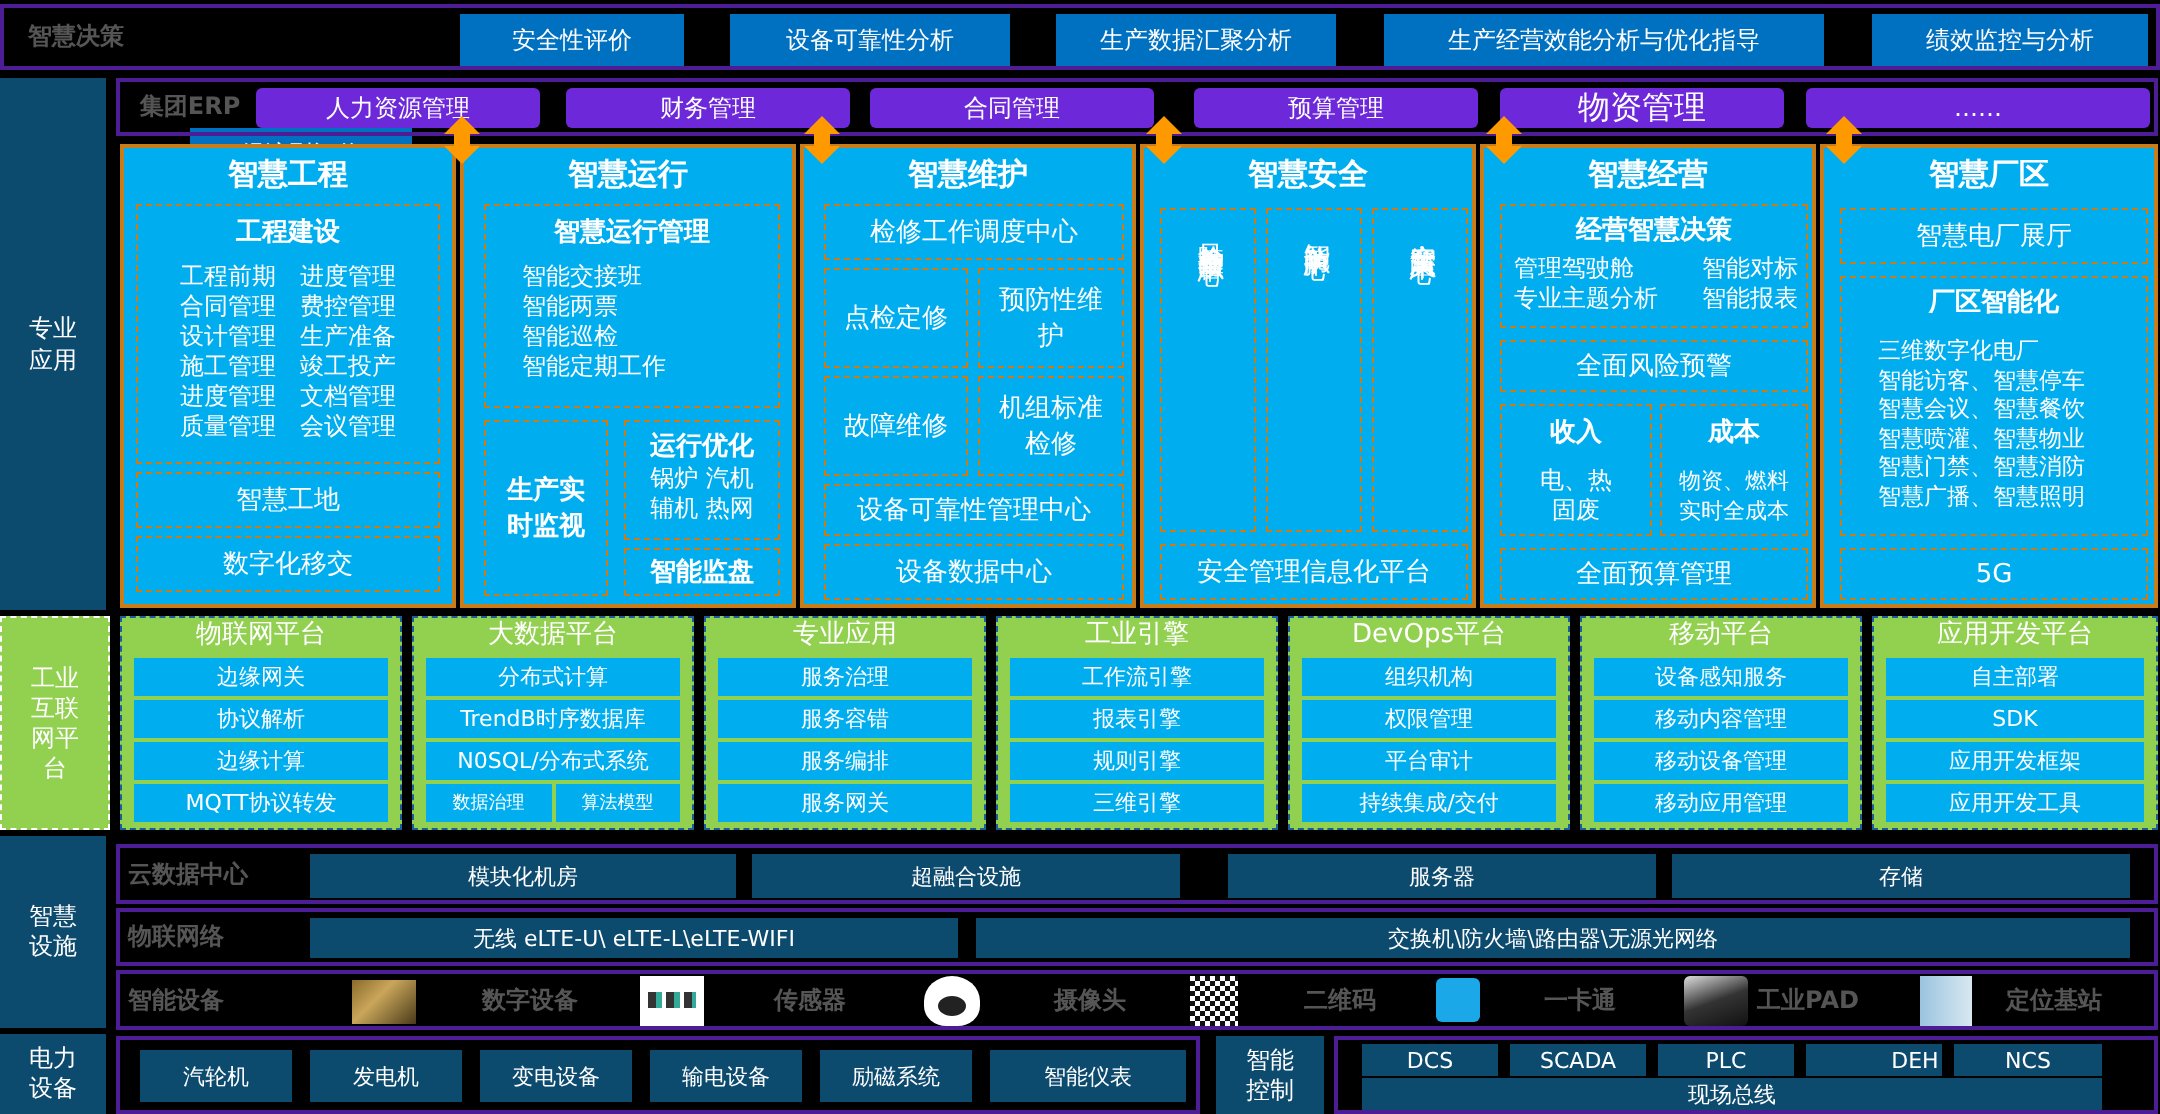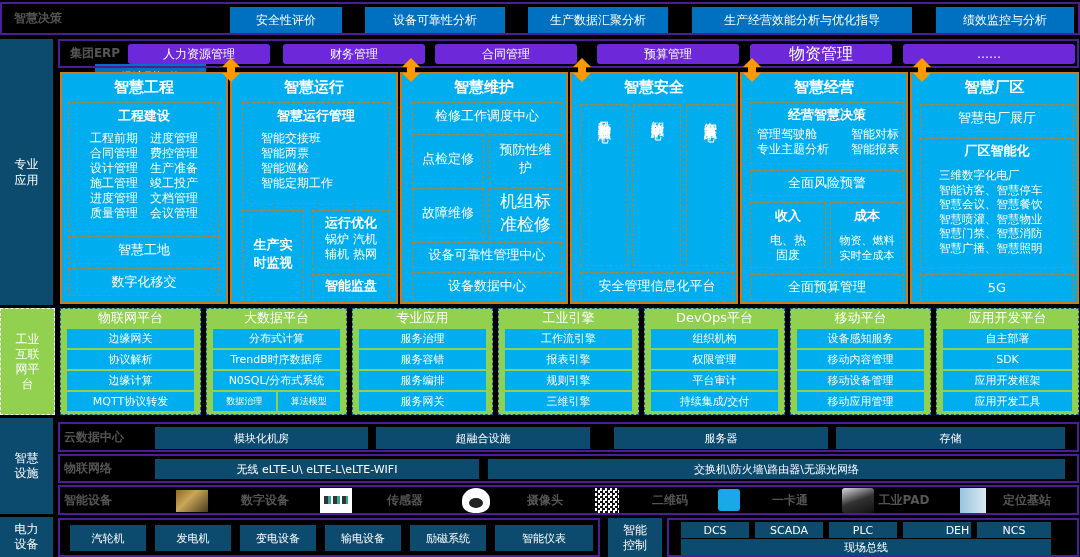--- a/index.html
+++ b/index.html
@@ -108,21 +108,21 @@
   </div>
   <div class="abs dash center" style="left:80px;top:200px;width:78px;height:24px;font-size:13px;font-weight:bold;">智能监盘</div>
 </div>
 
 <div class="abs col" style="left:400px;top:72px;width:168px;height:232px;">
   <div class="col-title">智慧维护</div>
   <div class="abs dash center" style="left:10px;top:28px;width:150px;height:28px;font-size:13px;">检修工作调度中心</div>
   <div class="abs dash center" style="left:10px;top:60px;width:72px;height:50px;font-size:13px;">点检定修</div>
   <div class="abs dash center" style="left:87px;top:60px;width:73px;height:50px;font-size:13px;padding:0 8px;">预防性维护</div>
   <div class="abs dash center" style="left:10px;top:114px;width:72px;height:50px;font-size:13px;">故障维修</div>
-  <div class="abs dash center" style="left:87px;top:114px;width:73px;height:50px;font-size:17px;padding:0 8px;">机组标准检修</div>
+  <div class="abs dash center" style="left:87px;top:114px;width:73px;height:50px;font-size:13px;padding:0 8px;">机组标准检修</div>
   <div class="abs dash center" style="left:10px;top:168px;width:150px;height:26px;font-size:13px;">设备可靠性管理中心</div>
   <div class="abs dash center" style="left:10px;top:198px;width:150px;height:28px;font-size:13px;">设备数据中心</div>
 </div>
 
 <div class="abs col" style="left:570px;top:72px;width:168px;height:232px;">
   <div class="col-title">智慧安全</div>
   <div class="abs dash" style="left:8px;top:30px;width:48px;height:162px;display:flex;justify-content:center;padding-top:6px;">
       <span class="vtext">风险管控与预警中心</span>
     </div>
   <div class="abs dash" style="left:61px;top:30px;width:48px;height:162px;display:flex;justify-content:center;padding-top:6px;">

